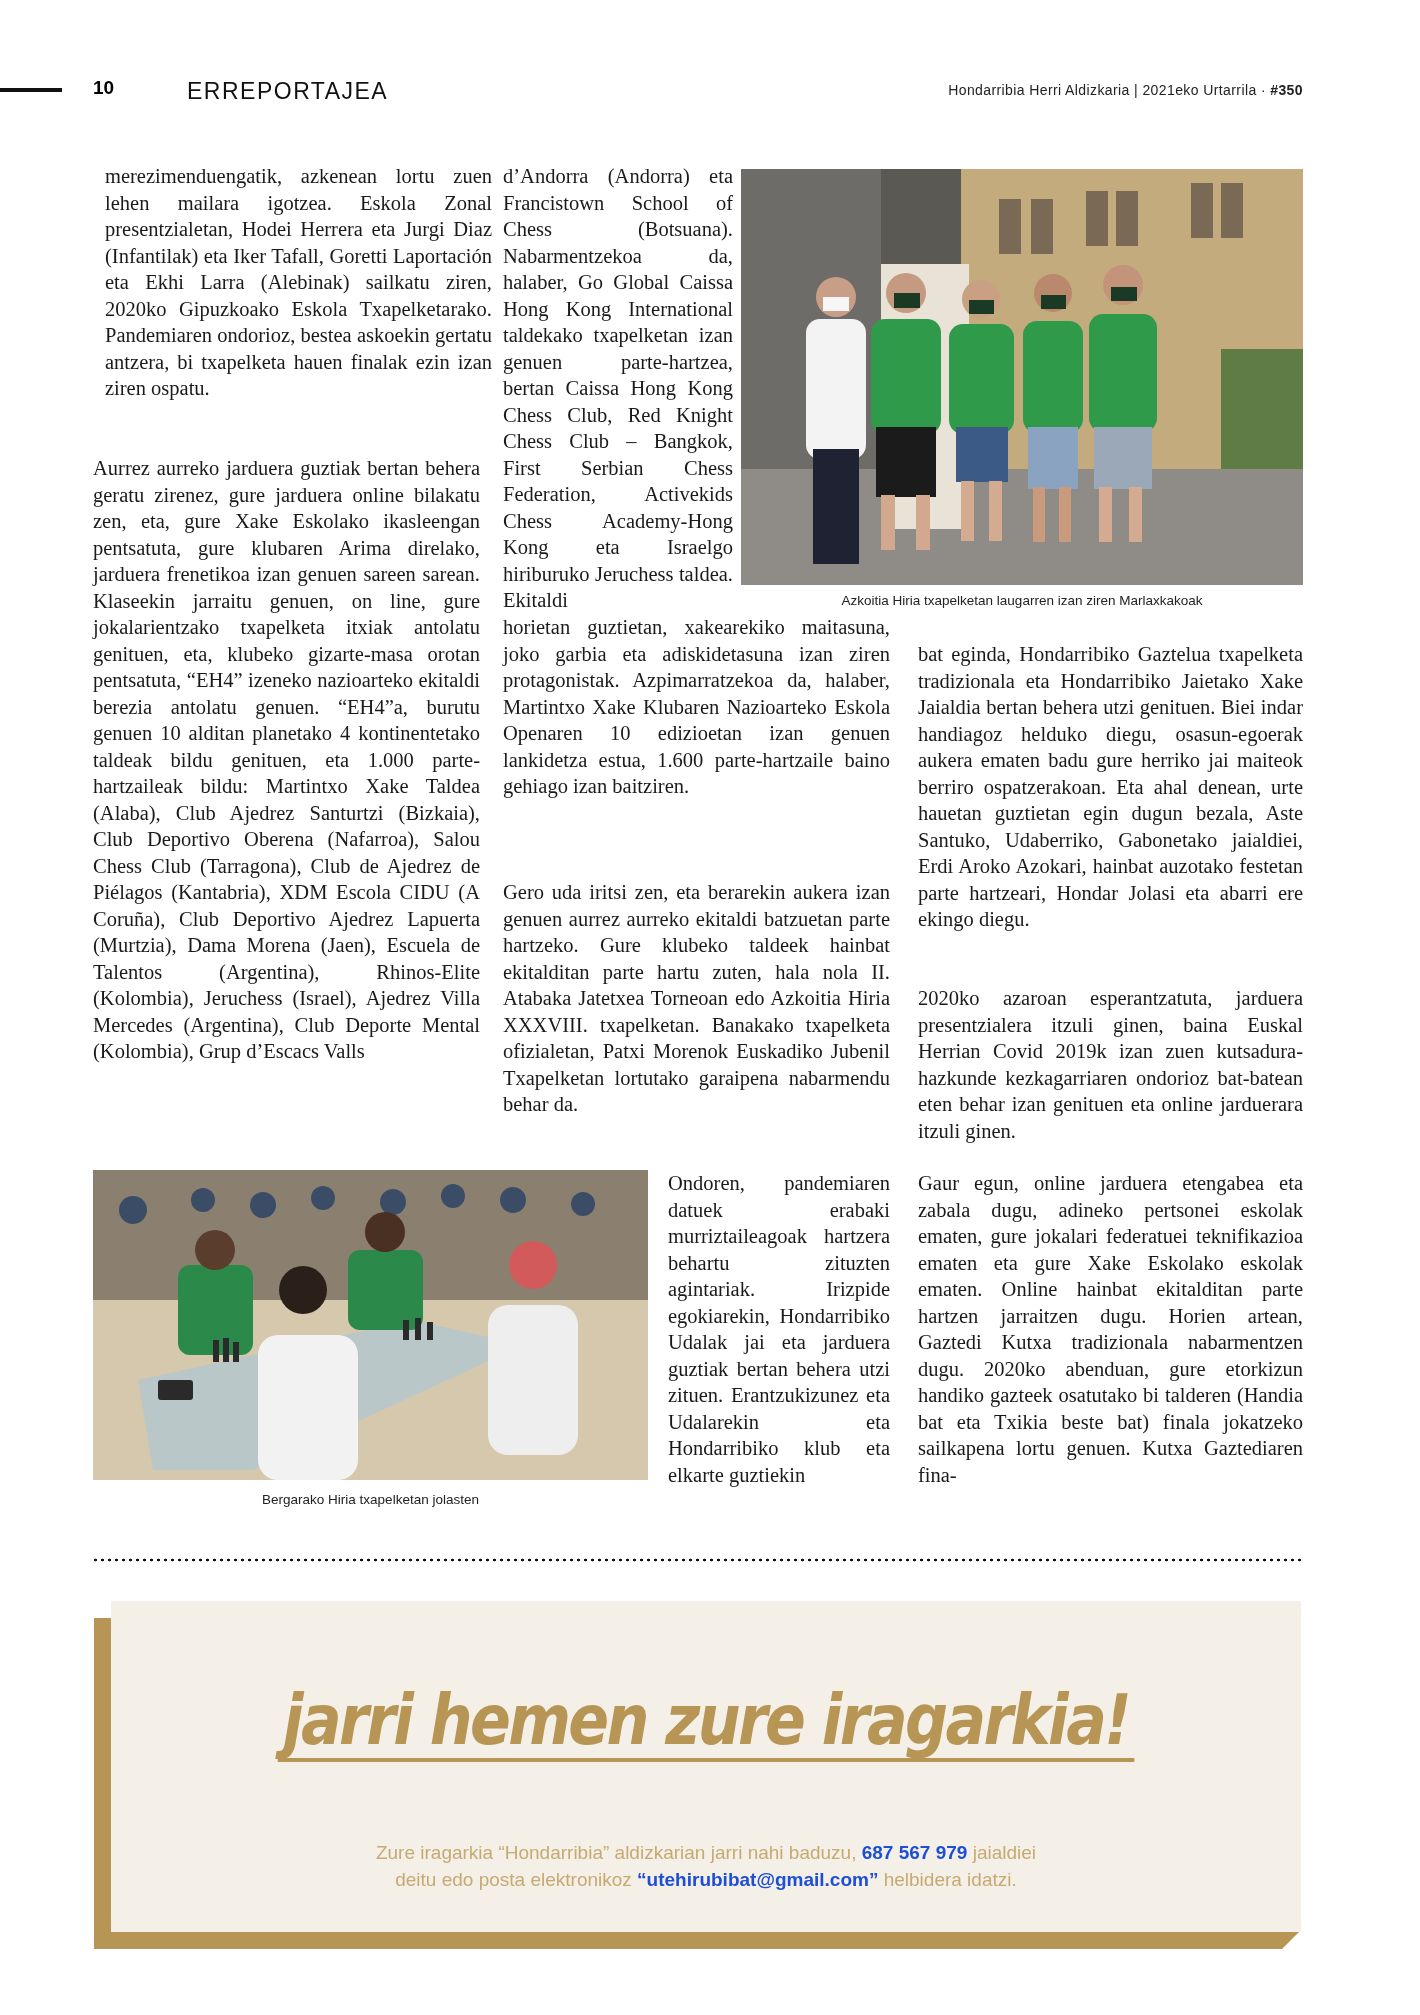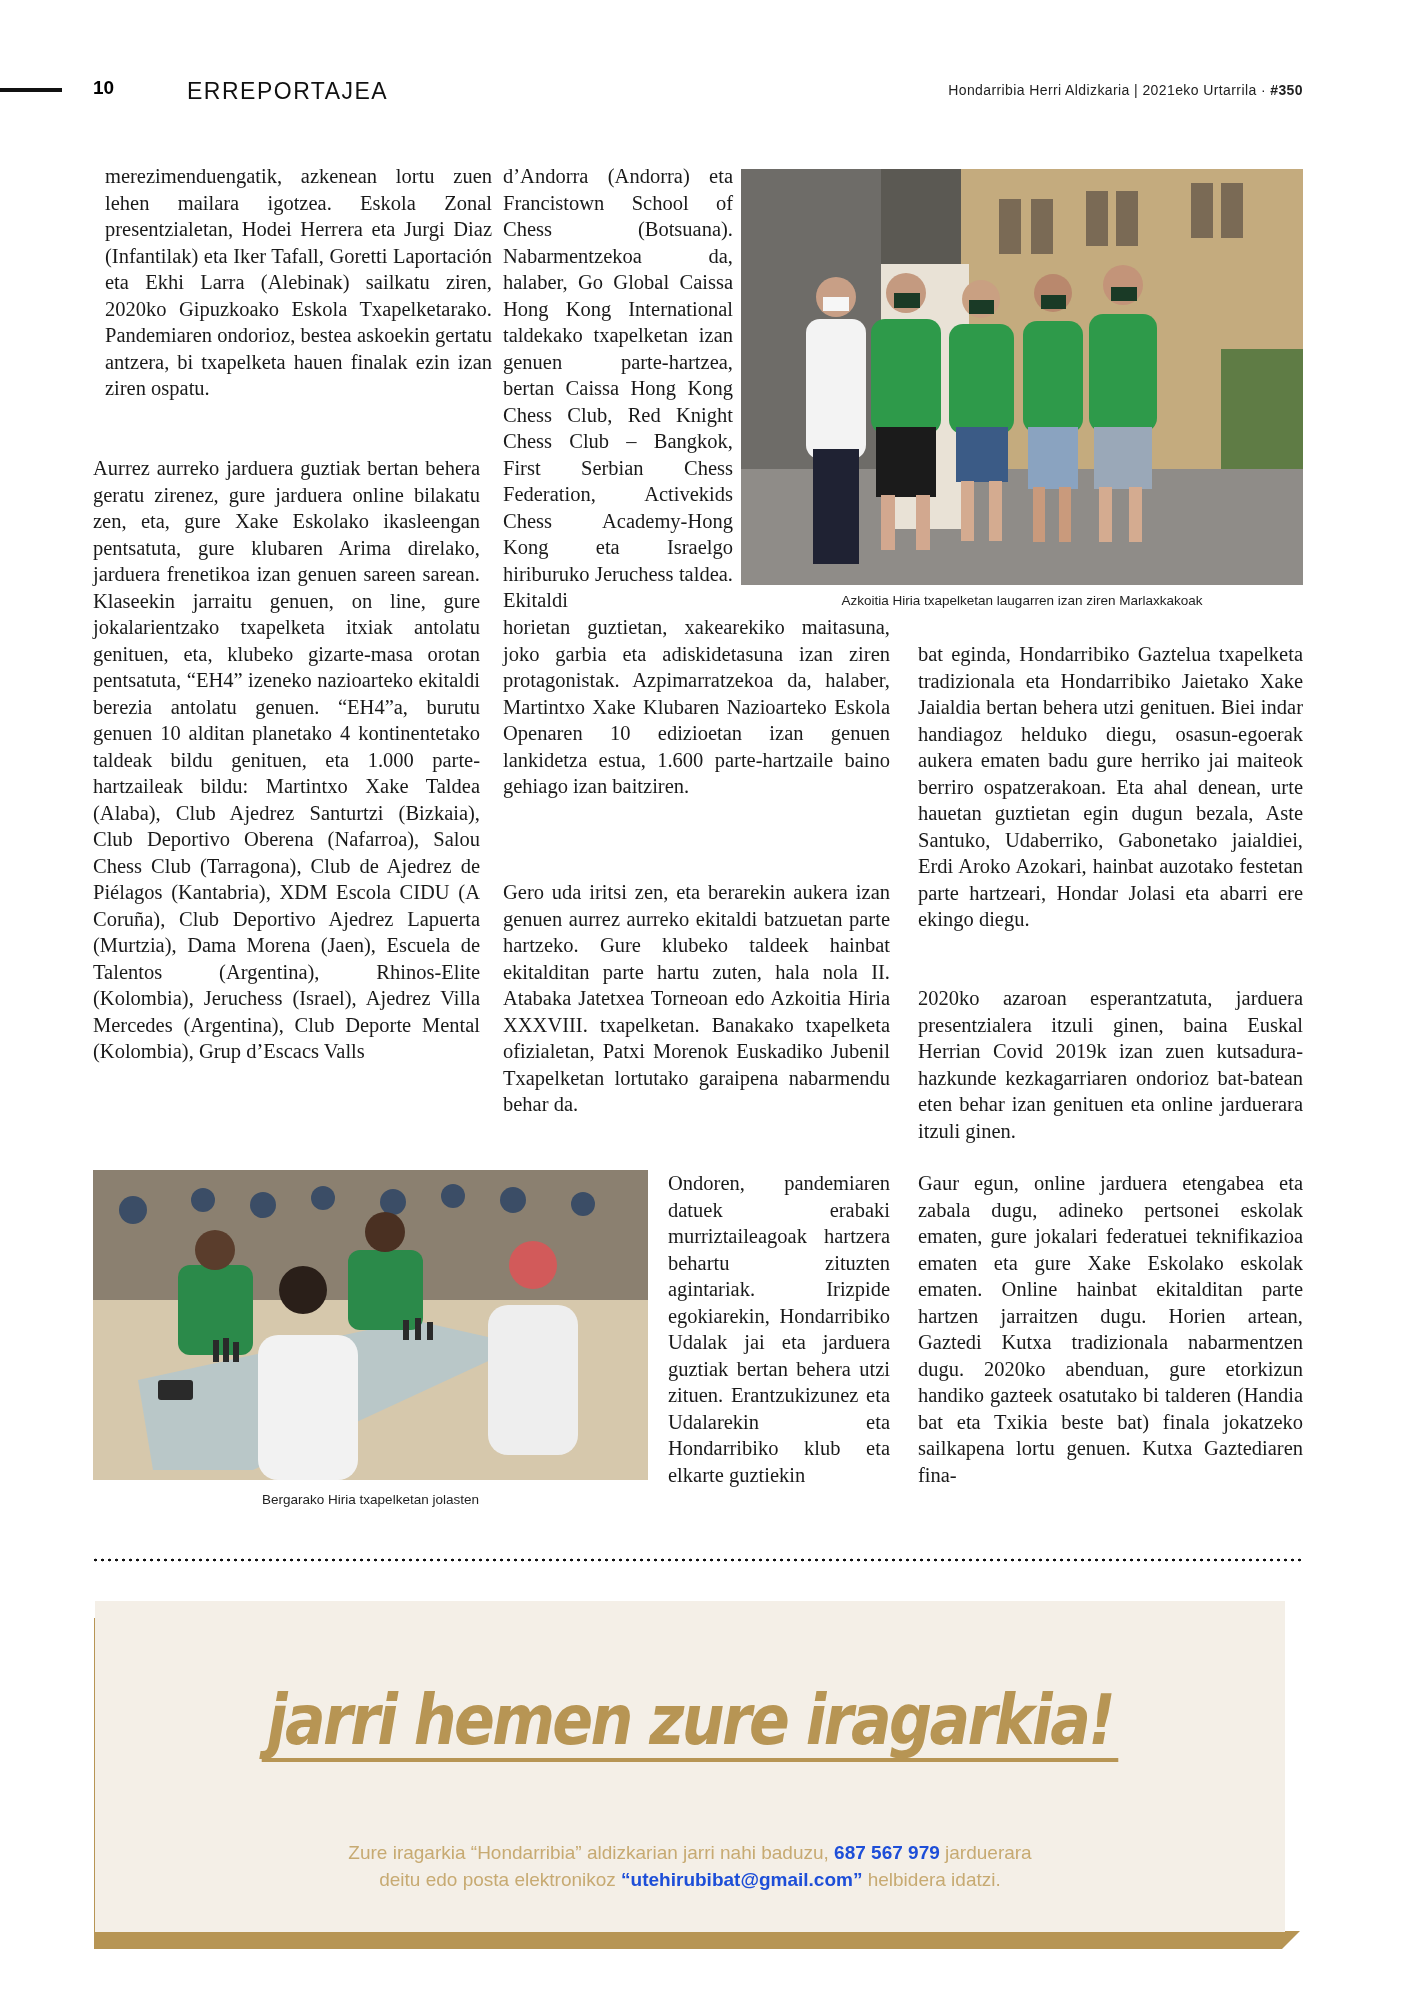--- a/index.html
+++ b/index.html
@@ -38,21 +38,21 @@
 
   .dots { position: absolute; left: 92px; top: 1558px; width: 1211px; height: 4px;
           background-image: radial-gradient(circle, #111 1.3px, transparent 1.6px);
           background-size: 7px 4px; background-repeat: repeat-x; }
 
   
   .ad-gold { position: absolute; background: #b79554; }
   .ad-left { left: 94px; top: 1618px; width: 18px; height: 331px; clip-path: polygon(0 0, 100% -6%, 100% 100%, 0 100%); }
   .ad-bottom { left: 94px; top: 1931px; width: 1206px; height: 18px; clip-path: polygon(0 0, 100% 0, 96.5% 100%, 0 100%); }
   .ad-bottom { clip-path: polygon(0 0, 100% 0, calc(100% - 18px) 100%, 0 100%); }
-  .ad-box { position: absolute; left: 95px; top: 1601px; width: 1190px; height: 331px; background: #f4efe7; }
+  .ad-box { position: absolute; left: 111px; top: 1601px; width: 1190px; height: 331px; background: #f4efe7; }
   .ad-title { position: absolute; left: 0; top: 78px; width: 100%; text-align: center; font-family: "DejaVu Sans", sans-serif; font-weight: bold; font-style: italic; font-size: 70px; color: #b79554; letter-spacing: -3px; transform: scaleX(0.86); }
   .ad-title span { border-bottom: 4px solid #b79554; padding: 0 6px; line-height: 1.05; display: inline-block; }
   .ad-text { position: absolute; left: 0; top: 238px; width: 100%; text-align: center; font-family: "Liberation Sans", sans-serif; font-size: 19px; line-height: 27px; color: #c7aa72; }
   .ad-text b { color: #1d4ed8; font-weight: bold; }
 </style>
 </head>
 <body>
 
 <div class="hdr-rule"></div>
 <div class="hdr-page">10</div>
@@ -182,16 +182,16 @@
 </div>
 <div class="caption cap2">Bergarako Hiria txapelketan jolasten</div>
 
 <div class="dots"></div>
 
 <div class="ad-gold ad-left"></div>
 <div class="ad-gold ad-bottom"></div>
 <div class="ad-box">
   <div class="ad-title"><span>jarri hemen zure iragarkia!</span></div>
   <div class="ad-text">
-    <span>Zure iragarkia “Hondarribia” aldizkarian jarri nahi baduzu, </span><b>687 567 979</b><span> jarduerara</span><br>
+    <span>Zure iragarkia “Hondarribia” aldizkarian jarri nahi baduzu, </span><b>687 567 979</b><span> jaialdiei</span><br>
     <span>deitu edo posta elektronikoz </span><b>“utehirubibat@gmail.com”</b><span> helbidera idatzi.</span>
   </div>
 </div>
 
 </body></html>

